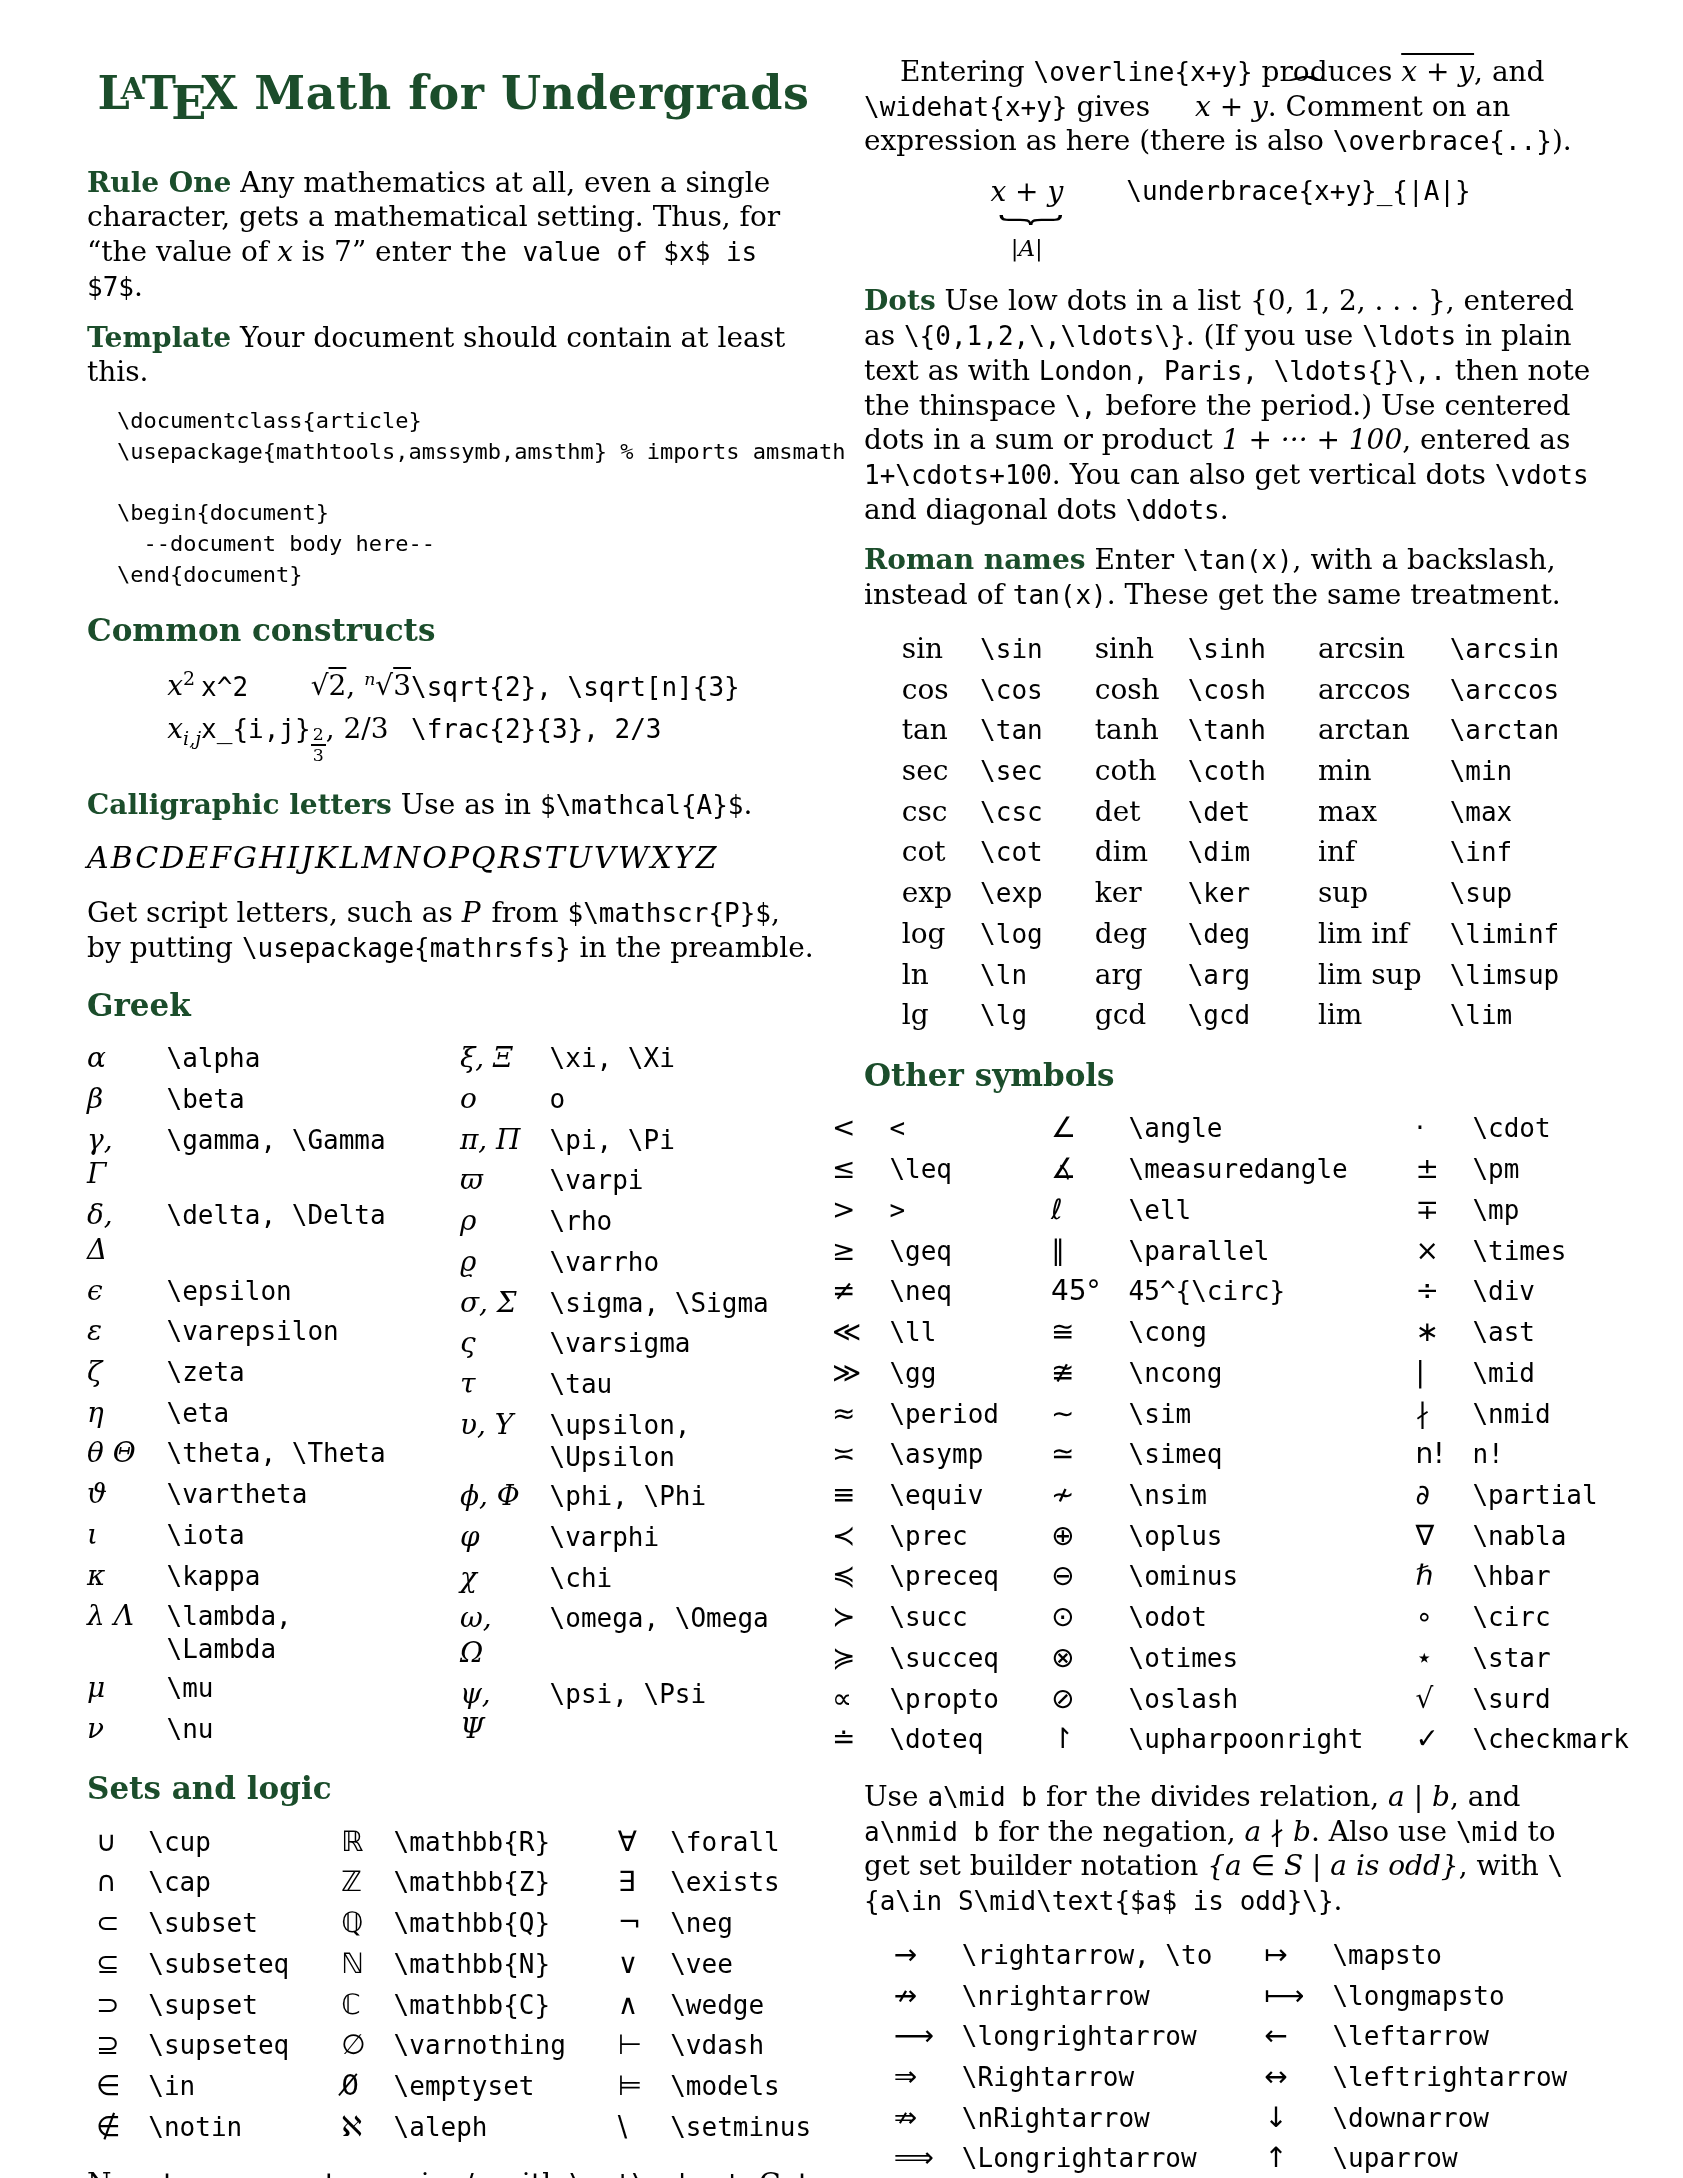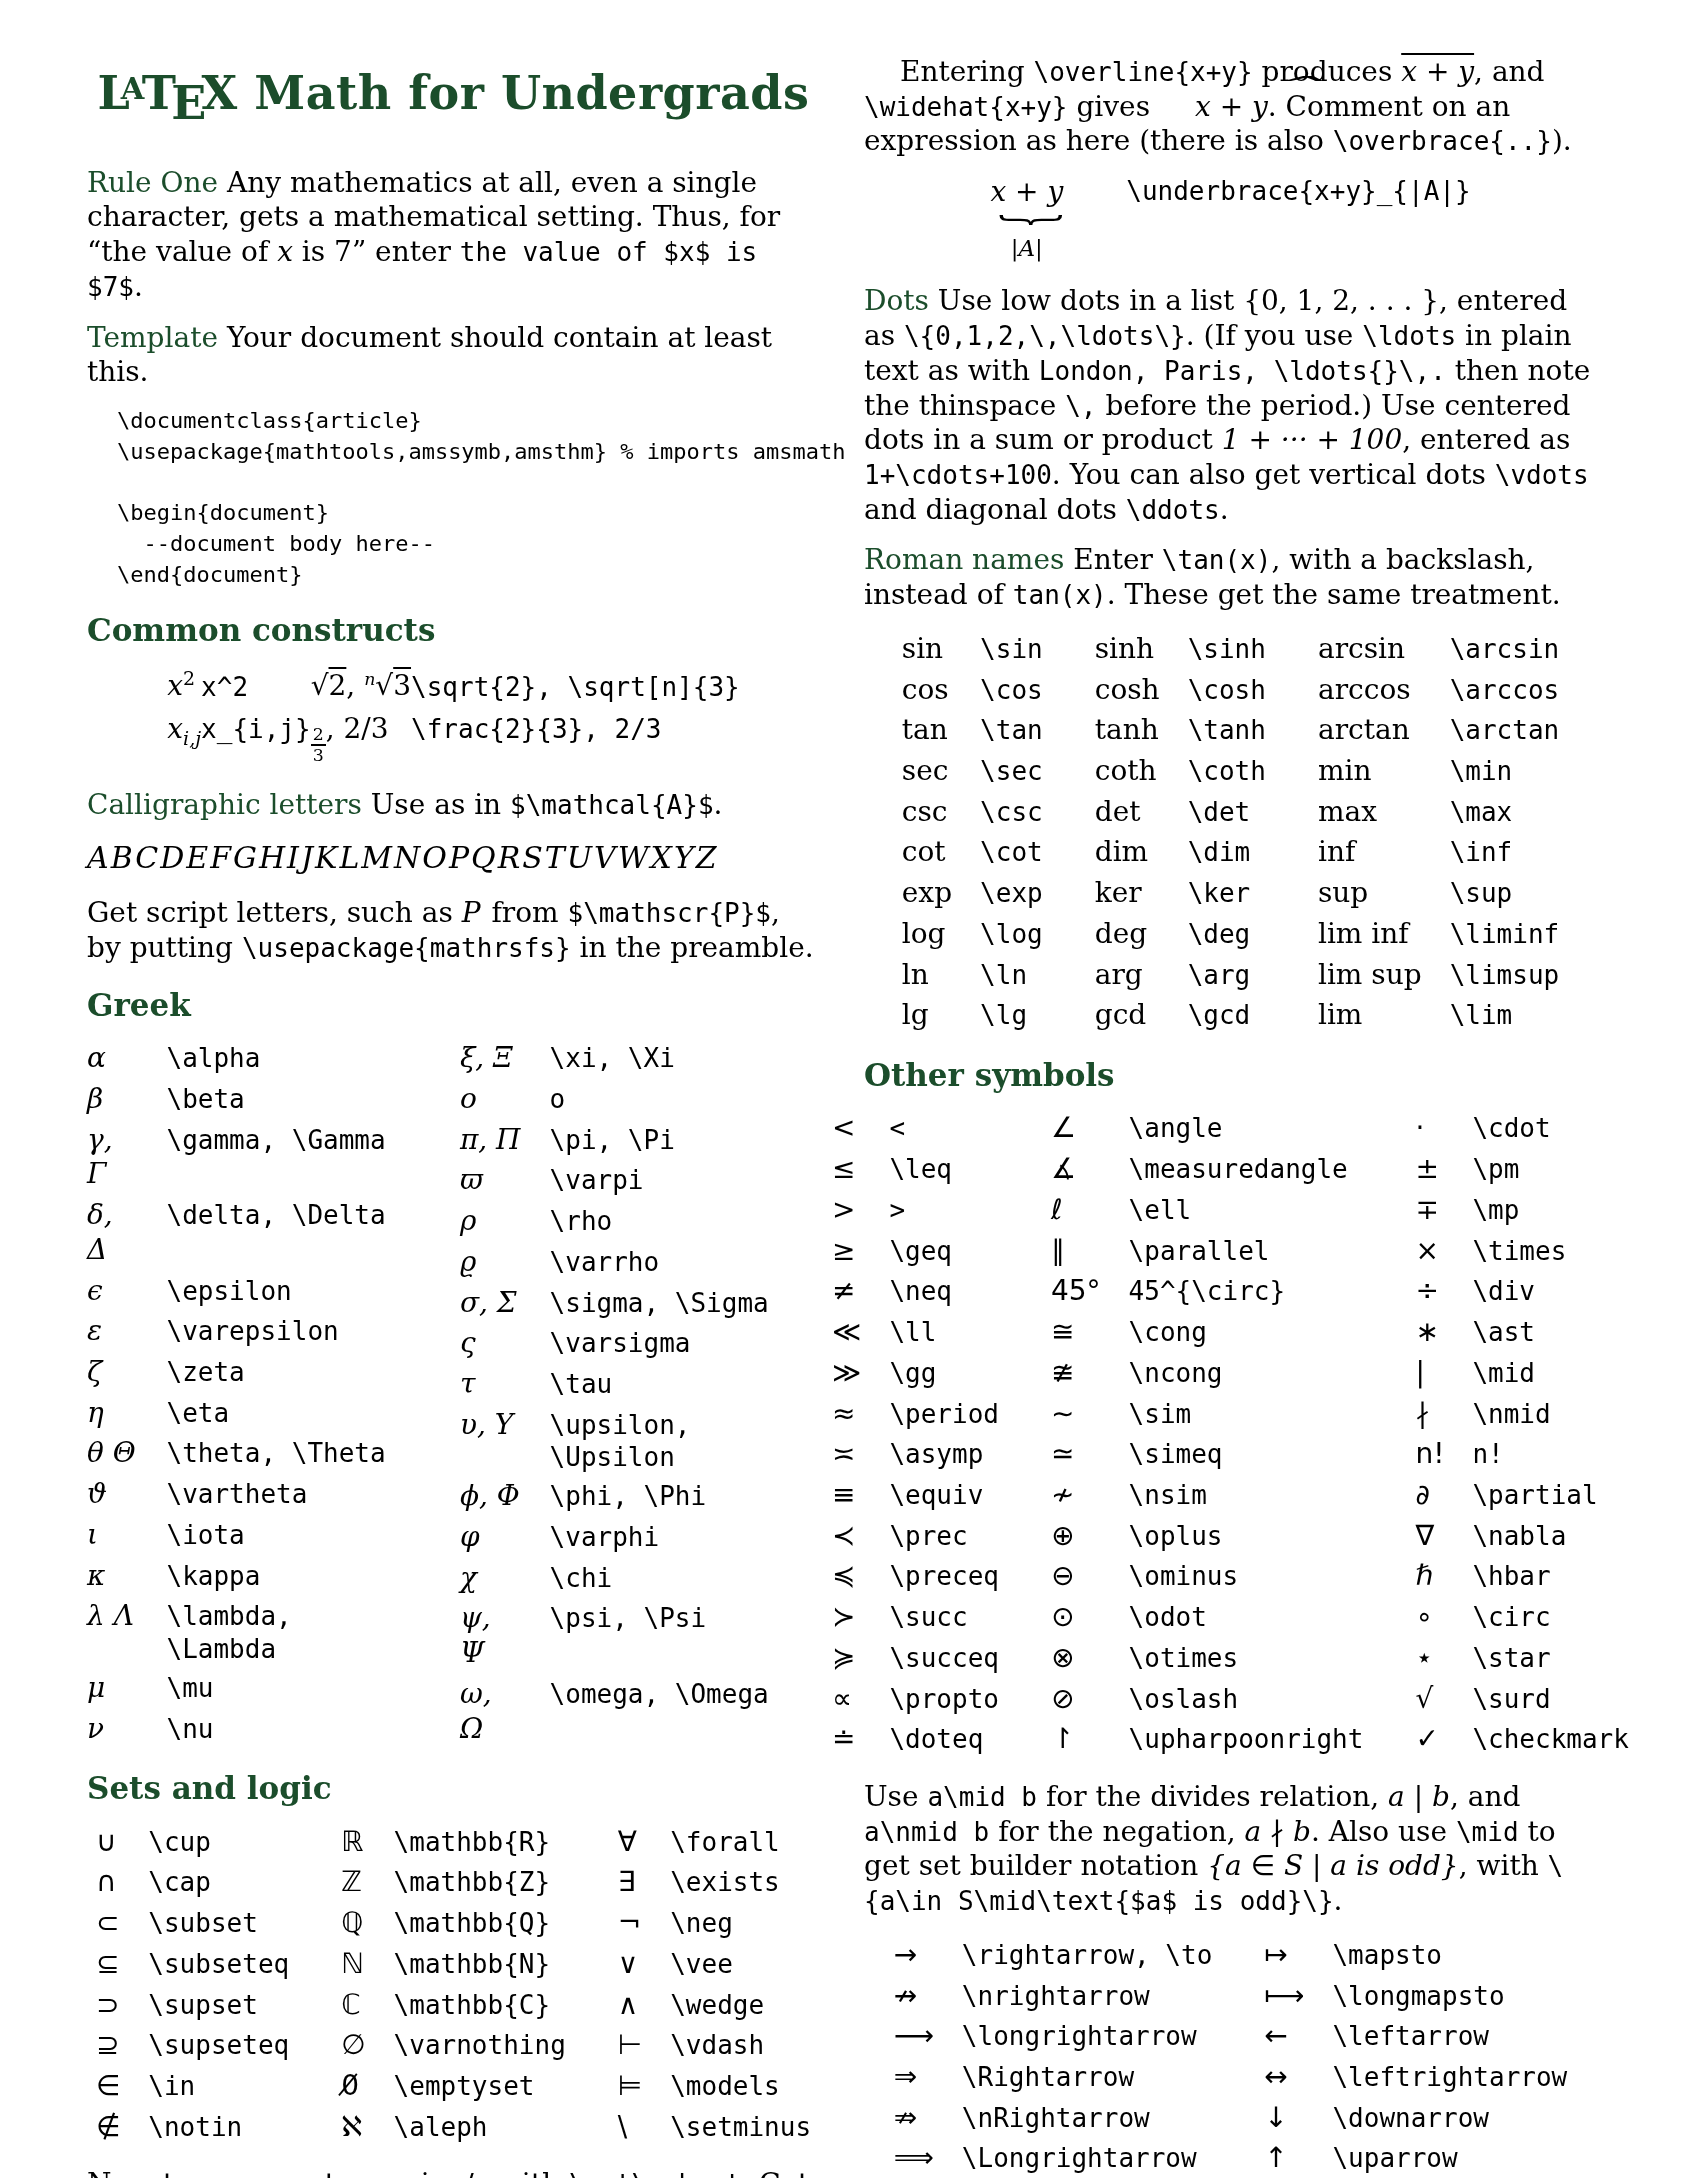--- a/index.html
+++ b/index.html
@@ -21,21 +21,21 @@
   .lx-e{vertical-align:-0.21em;margin:0 -0.115em;}
 
   .para{margin:0 0 16px 0;}
   .indent{text-indent:36px;}
   .section-h{
     color:var(--green);font-weight:bold;font-size:31px;margin:20px 0 14px 0;
   }
 
   
   .sg-rm{}
-  .sg-gb{color:var(--green);font-weight:normal;}
+  .sg-gb{color:var(--green);font-weight:bold;}
   .sg-it{font-style:italic;}
   .sg-tt{font-family:"DejaVu Sans Mono", monospace;font-size:26px;}
   .sg-sup{vertical-align:super;font-size:68%;}
   .sg-sub{vertical-align:sub;font-size:68%;font-style:italic;}
   .sg-supit{vertical-align:super;font-size:62%;font-style:italic;}
   .sg-ovl{text-decoration:overline;}
   .sg-ov{text-decoration:overline;font-style:italic;}
   .sg-cal{font-style:italic;letter-spacing:2px;}
   .sg-sym{font-family:"DejaVu Sans", sans-serif;}
   .sg-wh{font-style:italic;position:relative;display:inline-block;}
@@ -233,26 +233,26 @@
           </div>
           <div class="trow">
             <span class="tcell sym">φ</span>
             <span class="tcell cmd">\varphi</span>
           </div>
           <div class="trow">
             <span class="tcell sym">χ</span>
             <span class="tcell cmd">\chi</span>
           </div>
           <div class="trow">
+            <span class="tcell sym">ω, Ω</span>
+            <span class="tcell cmd">\omega, \Omega</span>
+          </div>
+          <div class="trow">
             <span class="tcell sym">ψ, Ψ</span>
             <span class="tcell cmd">\psi, \Psi</span>
-          </div>
-          <div class="trow">
-            <span class="tcell sym">ω, Ω</span>
-            <span class="tcell cmd">\omega, \Omega</span>
           </div>
         </div>
     </div>
 
     <div class="section-h">Sets and logic</div>
 
     <div class="tables">
       <div class="dtable">
           <div class="trow">
             <span class="tcell sym">∪</span>

